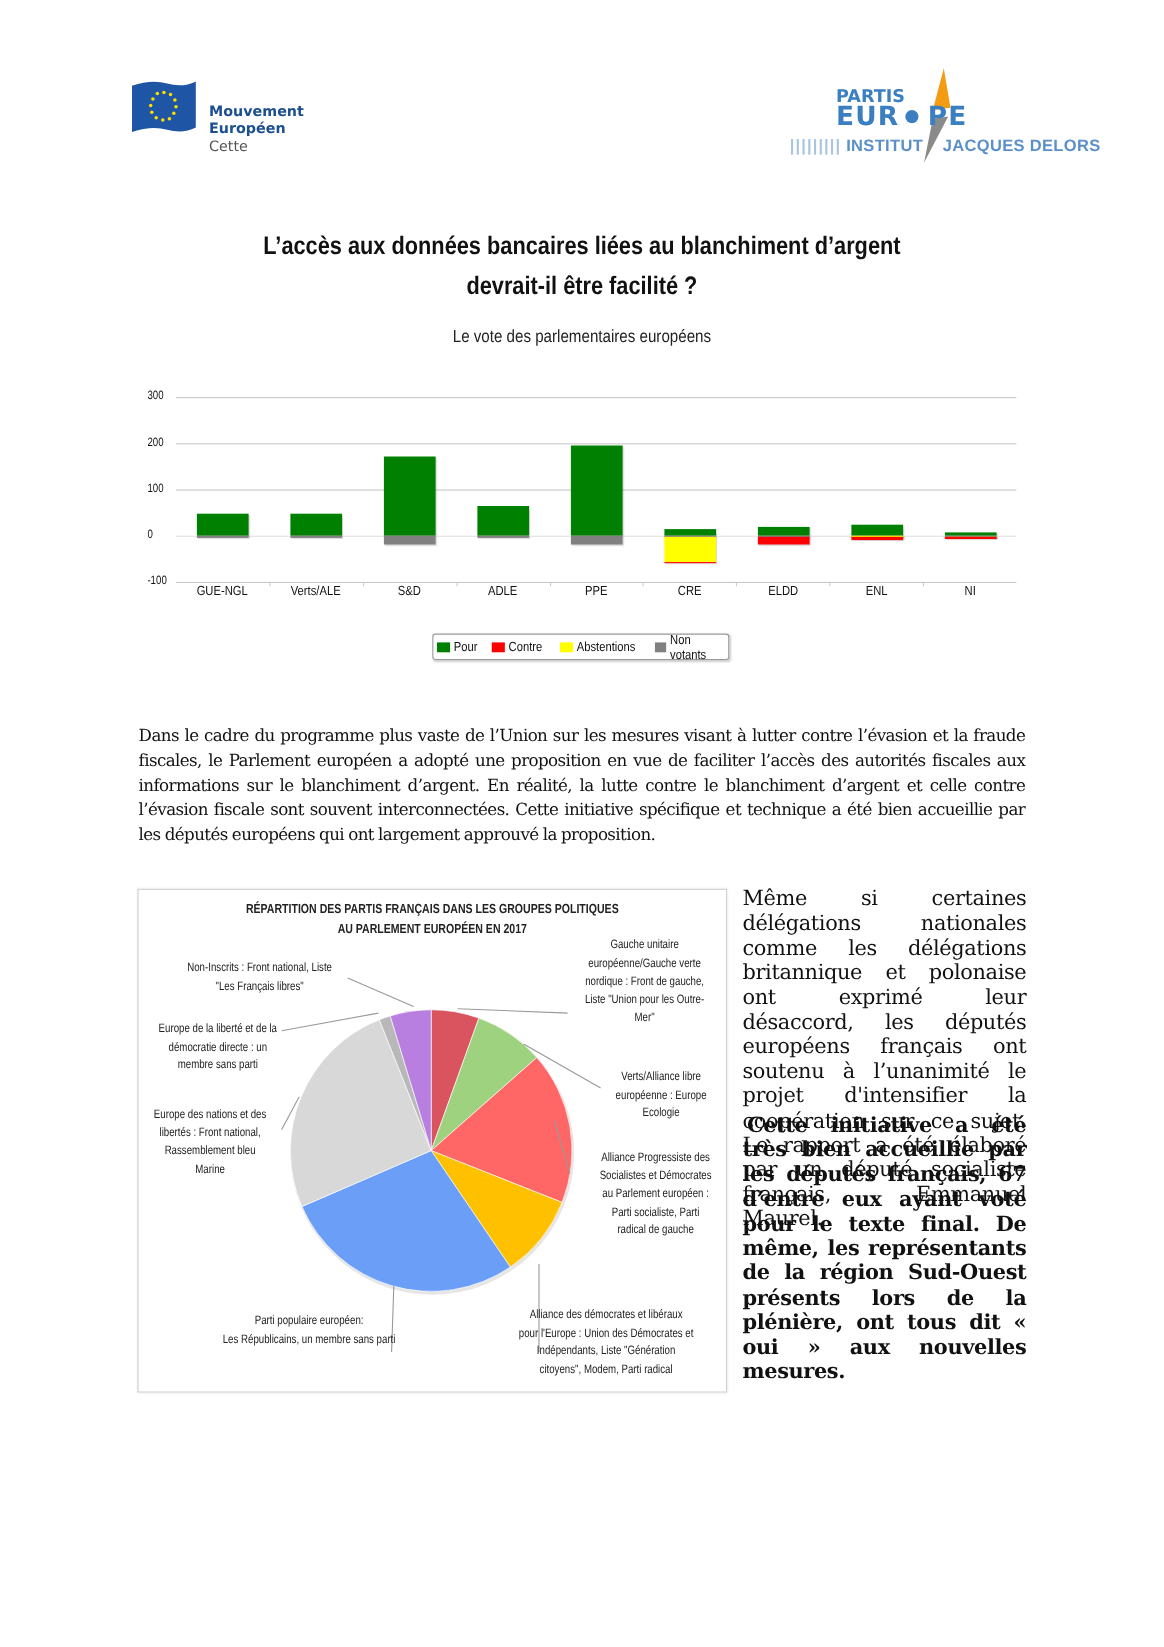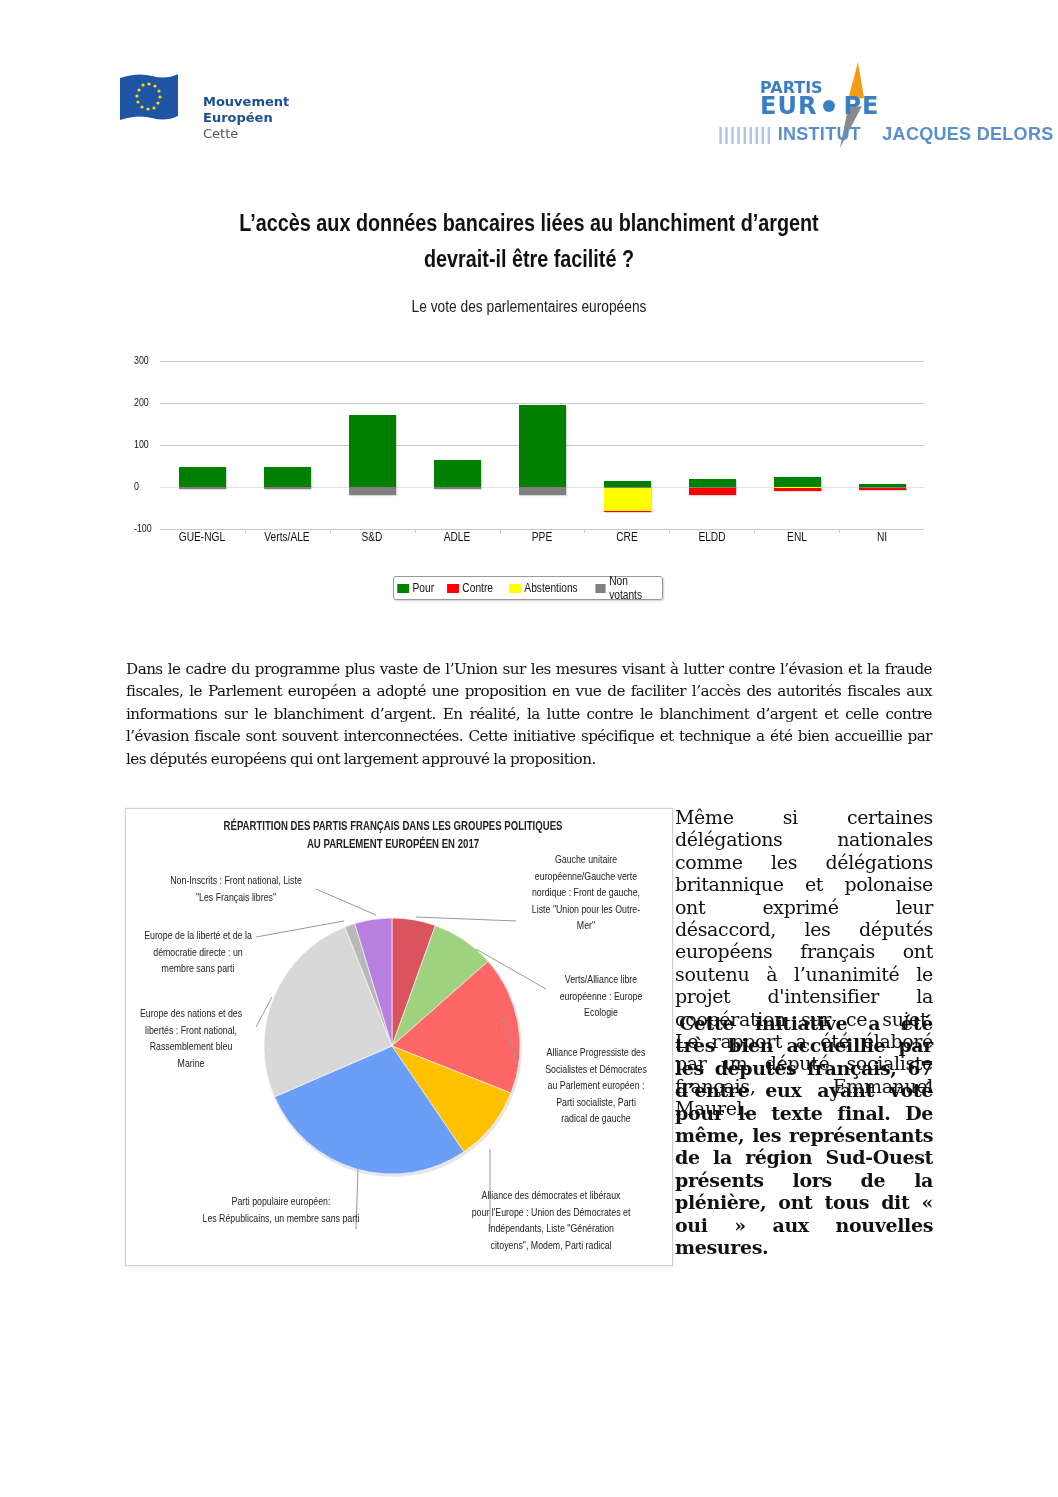--- a/index.html
+++ b/index.html
@@ -1,43 +1,43 @@
 <!DOCTYPE html>
 <html><head>
 <meta charset="utf-8">
 <style>
   html, body { margin:0; padding:0; background:#fff; }
   body { width:1058px; height:1497px; position:relative; overflow:hidden; font-family:"DejaVu Serif", serif; color:#111; }
   .abs { position:absolute; }
   
   .logo-me { left:118px; top:70px; width:180px; height:75px; }
   .flag { left:0; top:2px; width:62px; height:50px; }
-  .me-text { left:72px; top:24px; font-family:"DejaVu Sans", sans-serif; font-size:13px; line-height:16px; color:#1c4f8f; font-weight:bold;margin-left:13px; }
+  .me-text { left:72px; top:24px; font-family:"DejaVu Sans", sans-serif; font-size:13px; line-height:16px; color:#1c4f8f; font-weight:bold; }
   .me-text .sub { font-weight:normal; color:#555; }
   .logo-ne { left:718px; top:60px; width:225px; height:90px; }
   .ne-notre { left:42px; top:18px; font-family:"DejaVu Sans", sans-serif; font-weight:bold; font-size:16px; color:#3c7fc1; letter-spacing:0px; }
   .ne-europe { left:42px; top:32px; font-family:"DejaVu Sans", sans-serif; font-weight:bold; font-size:24px; color:#3c7fc1; letter-spacing:1px; }
-  .ne-inst { left:0; top:64px; font-family:"Liberation Sans", sans-serif; font-weight:bold; font-size:18px; color:#5a8fc9; letter-spacing:0.3px; white-space:nowrap; }
+  .ne-inst { left:0; top:64px; font-family:"Liberation Sans", sans-serif; font-weight:bold; font-size:15px; color:#5a8fc9; letter-spacing:0.3px; white-space:nowrap; }
   
   .title { left:0; width:1058px; top:205px; text-align:center; font-family:"Liberation Sans", sans-serif; font-weight:bold; font-size:23px; line-height:36px; color:#111; transform:scaleX(0.86); }
   .subtitle { left:0; width:1058px; top:298px; text-align:center; font-family:"Liberation Sans", sans-serif; font-size:16px; color:#222; transform:scaleX(0.86); }
   
   .bar-chart { left:120px; top:345px; width:820px; height:270px; }
   .ytick { position:absolute; left:14px; font-family:"Liberation Sans", sans-serif; font-size:11px; color:#111; transform:scaleX(0.8); transform-origin:left; }
   .gridline { position:absolute; left:40px; width:764px; height:1px; background:#c8c8c8; }
   .xlabel { position:absolute; top:185px; width:80px; text-align:center; font-family:"Liberation Sans", sans-serif; font-size:12px; color:#111; transform:scaleX(0.85); }
   .seg { position:absolute; width:47px; box-shadow:1px 1px 1px rgba(0,0,0,0.15); }
   .legend { left:393px; top:576px; width:268px; height:22px; border:1px solid #999; border-radius:3px; box-shadow:1px 1px 2px rgba(0,0,0,0.2); display:flex; align-items:center; justify-content:center; gap:6px; font-family:"Liberation Sans", sans-serif; font-size:12px; }
   .legend-item { display:flex; align-items:center; gap:4px; transform:scaleX(0.85); }
   .swatch { width:14px; height:9px; display:inline-block; }
   
   .para { left:126px; top:658px; width:806px; font-size:15.2px; line-height:22.4px; text-align:justify; font-family:"DejaVu Serif", serif; letter-spacing:-0.55px; word-spacing:-0.5px; }
   .para-right { left:675px; width:258px; font-size:19px; line-height:22.4px; text-align:justify; font-family:"DejaVu Serif", serif; letter-spacing:-0.35px; }
   
-  .pie-box { left:125px; top:808px; width:534px; height:456px; border:1px solid #d0d0d0; box-shadow:0 0 3px rgba(0,0,0,0.1);padding-left:12px; }
+  .pie-box { left:125px; top:808px; width:534px; height:456px; border:1px solid #d0d0d0; box-shadow:0 0 3px rgba(0,0,0,0.1); }
   .pie-title { position:absolute; left:0; width:534px; top:8px; text-align:center; font-family:"Liberation Sans", sans-serif; font-weight:bold; font-size:12px; line-height:18px; color:#222; transform:scaleX(0.8); }
   .pie-label { position:absolute; font-family:"Liberation Sans", sans-serif; font-size:11px; line-height:16.5px; color:#222; text-align:center; transform:scaleX(0.8); }
 </style>
 </head>
 <body>
 
 <div class="abs logo-me">
   <svg class="abs flag" viewBox="0 0 62 50">
     <path d="M2 6 Q20 0 34 4 Q48 8 60 2 L60 44 Q48 50 34 46 Q20 42 2 48 Z" fill="#1f55a5"></path>
     <g fill="#ffdd00">

